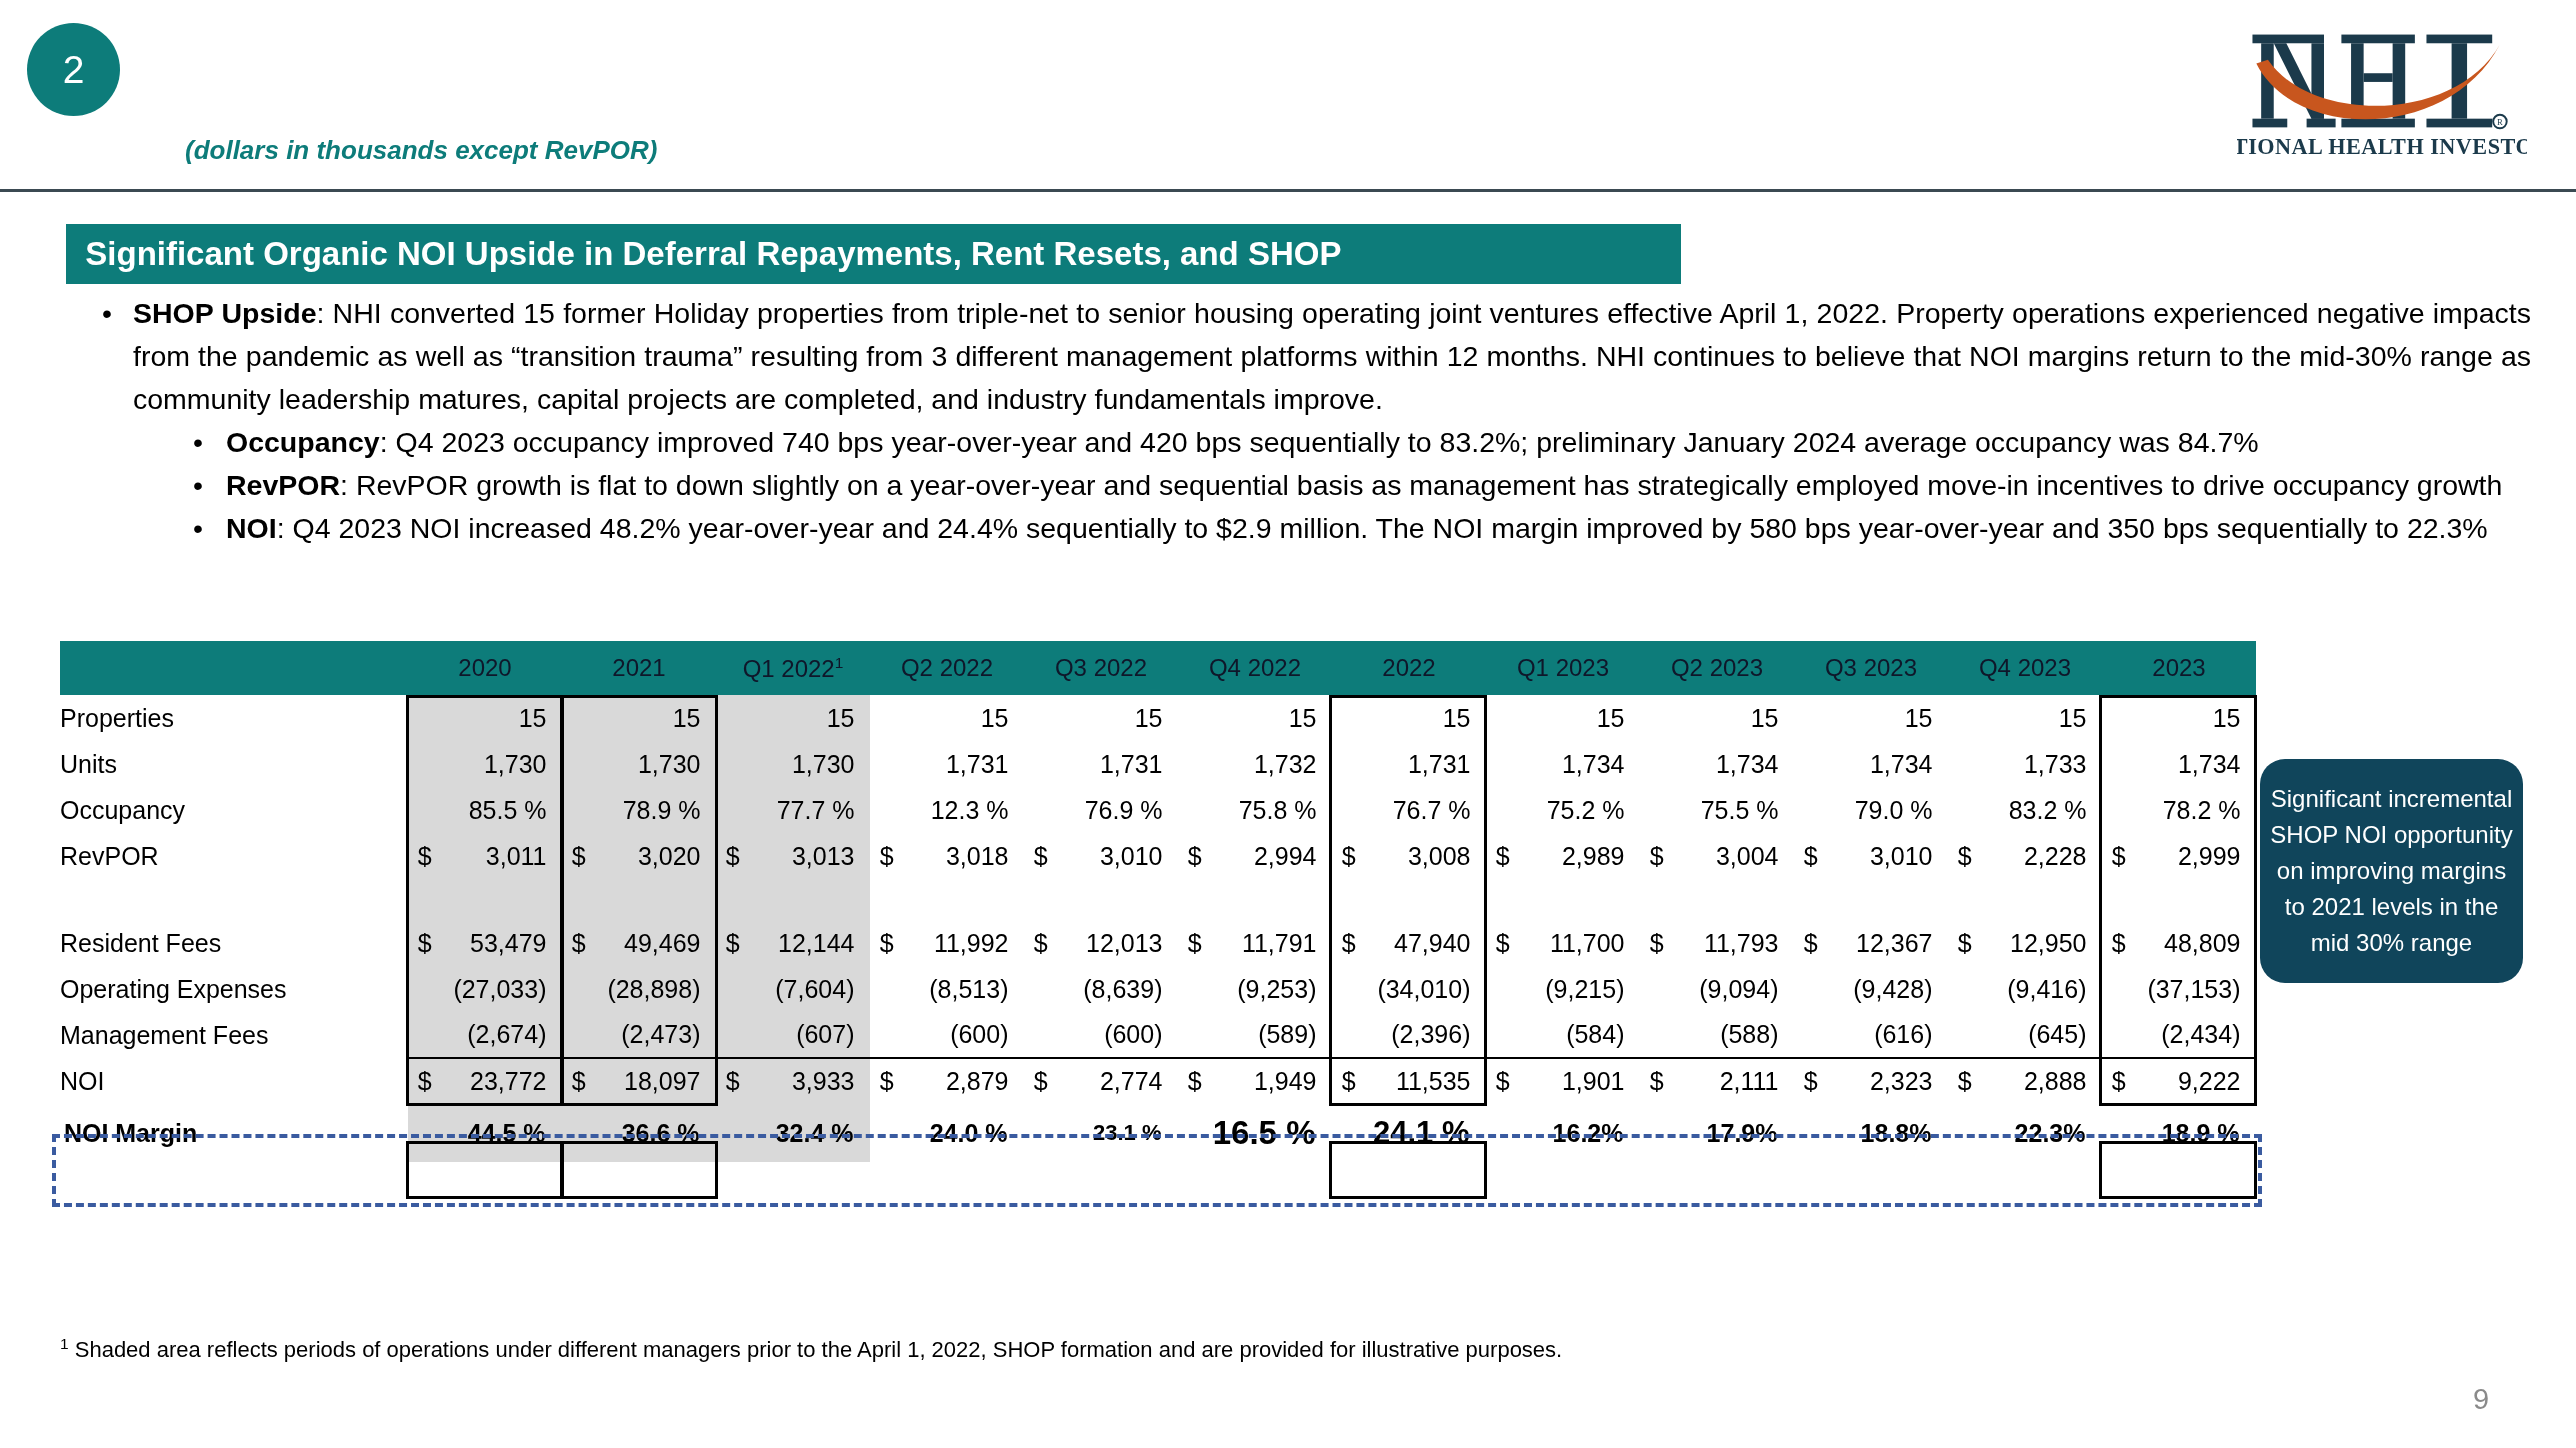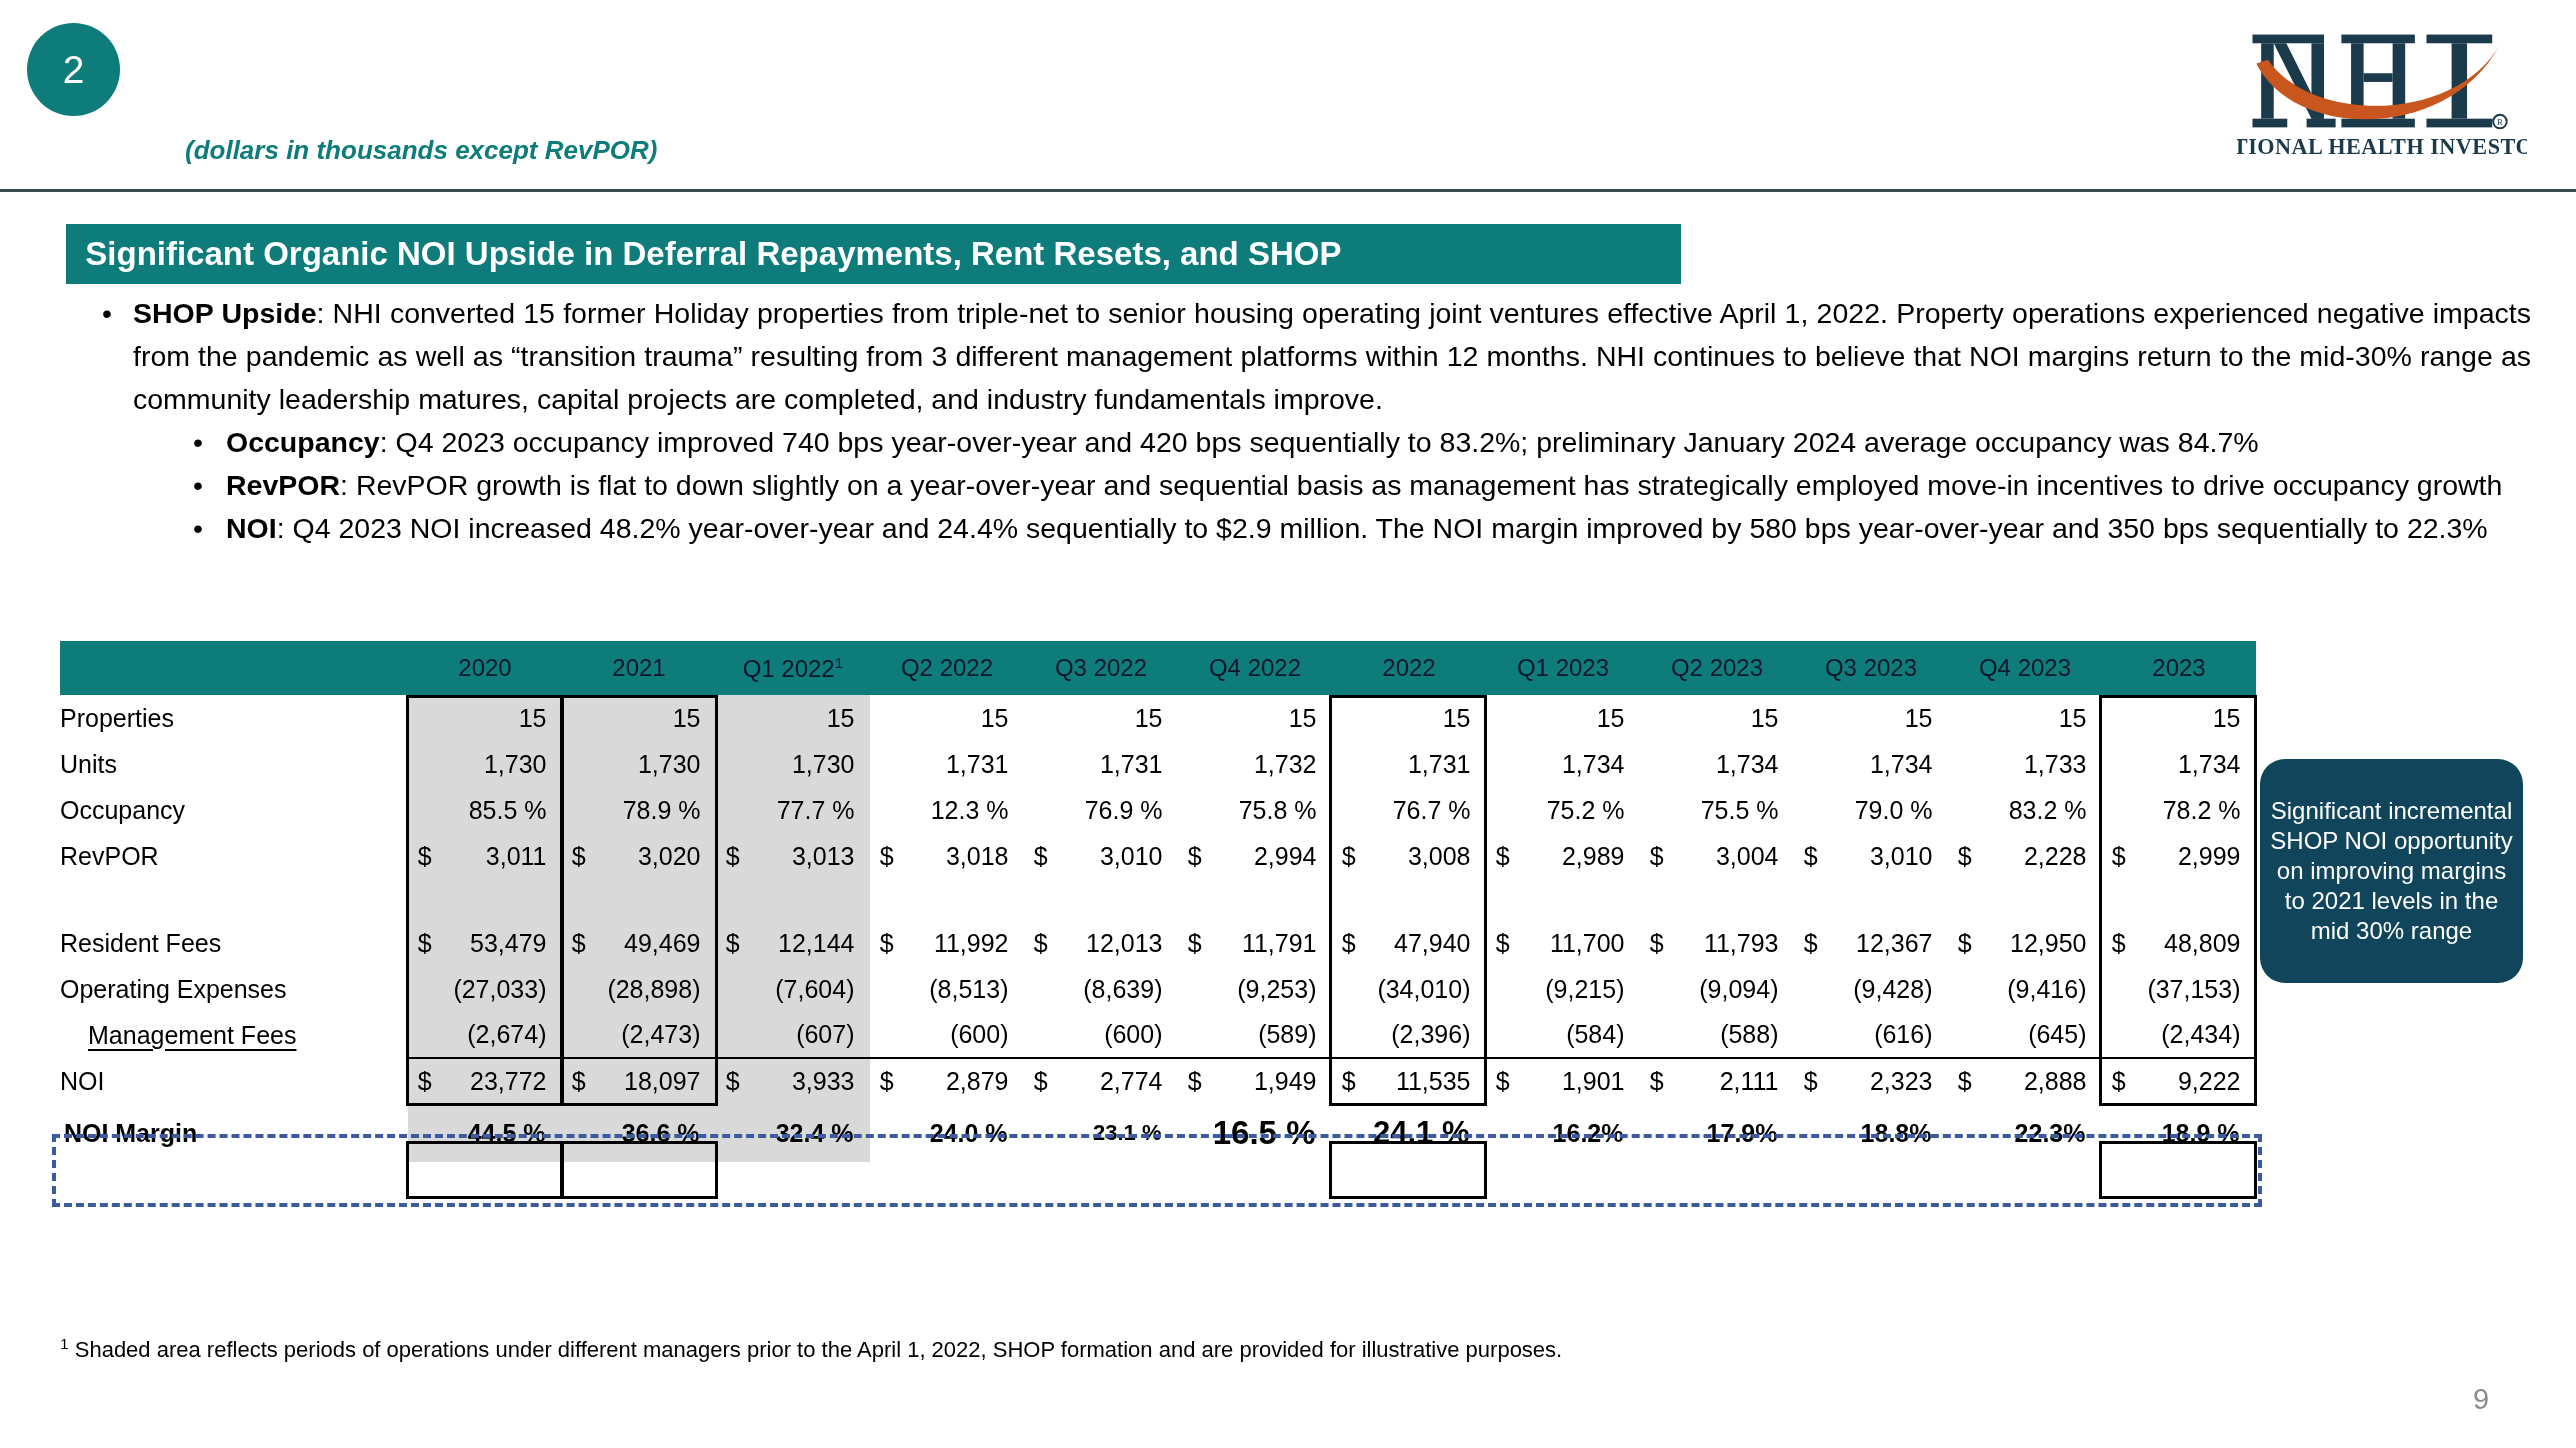--- a/index.html
+++ b/index.html
@@ -70,36 +70,36 @@
   td.num { text-align:center; position:relative; }
   td.shade { background:#D9D9D9; }
   tr.spacer td { height:41px; font-size:0; line-height:0; }
 
   
   .cur { display:flex; justify-content:space-between; align-items:baseline;
          padding:0 15.5px 0 9.7px; }
   .cur .sym { }
   .val-right { display:block; text-align:right; padding-right:15.5px; }
 
-  .ul-label { text-decoration:underline; text-underline-offset:4.8px;margin-left:28px; }
+  .ul-label { text-underline-offset:4.8px; }
   td.ul-num { border-bottom:2.9px solid #000; }
 
   
   .colbox { position:absolute; border:3.9px solid #000; pointer-events:none; }
 
   
   #noimargin-box {
     position:absolute; border:4.8px dashed #3A5BA0; pointer-events:none;
   }
 
   
   #callout {
     position:absolute; left:2260px; top:759px; width:263px; height:224px;
     background:#10455B; color:#ffffff; border-radius:25px;
-    font-size:24px; line-height:30px; text-align:center;
+    font-size:24px; line-height:36px; text-align:center;
     display:flex; align-items:center; justify-content:center;
     padding:5.8px 9.7px;
   }
 
   
   #footnote { position:absolute; left:60px; top:1335px; font-size:22px; }
   #footnote sup { font-size:15.5px; vertical-align:super; }
   #pagenum { position:absolute; left:2473px; top:1383px; font-size:29px; color:#8a8a8a; }
 </style>
 </head>

